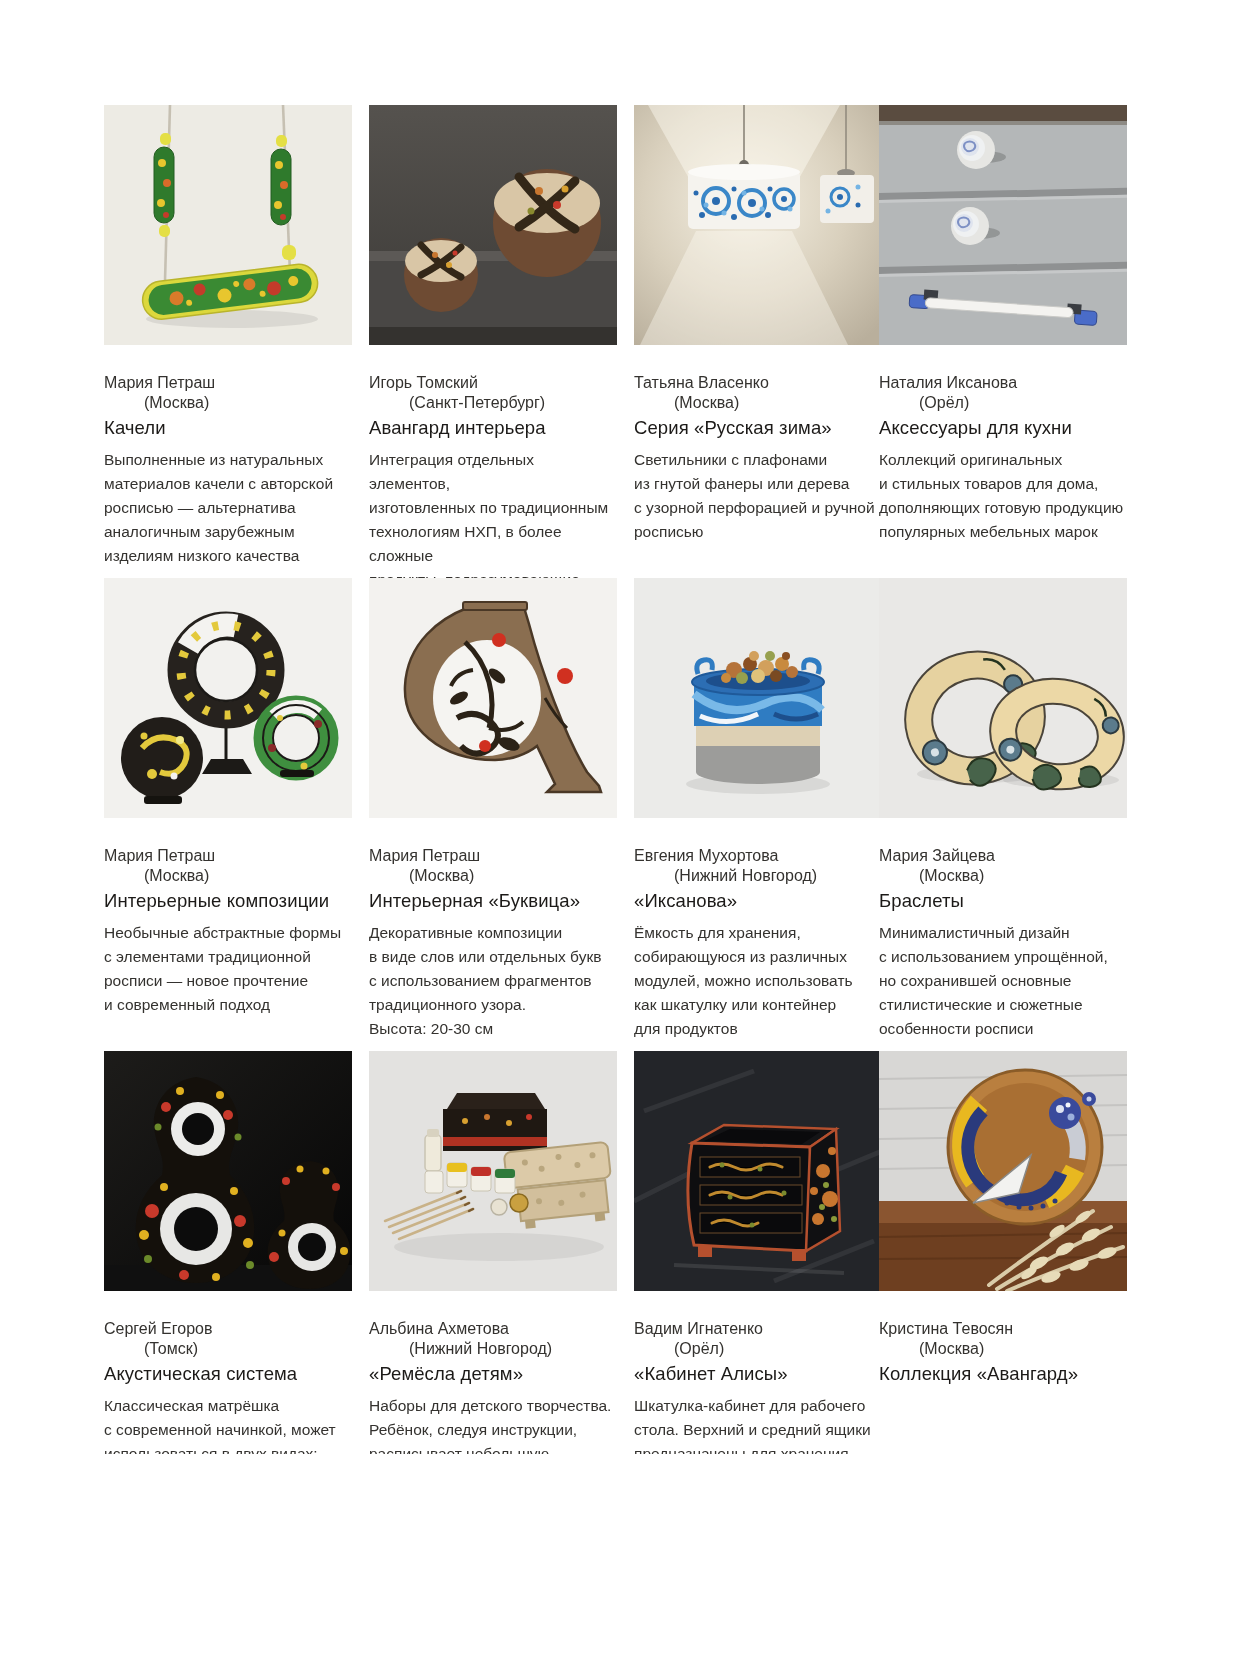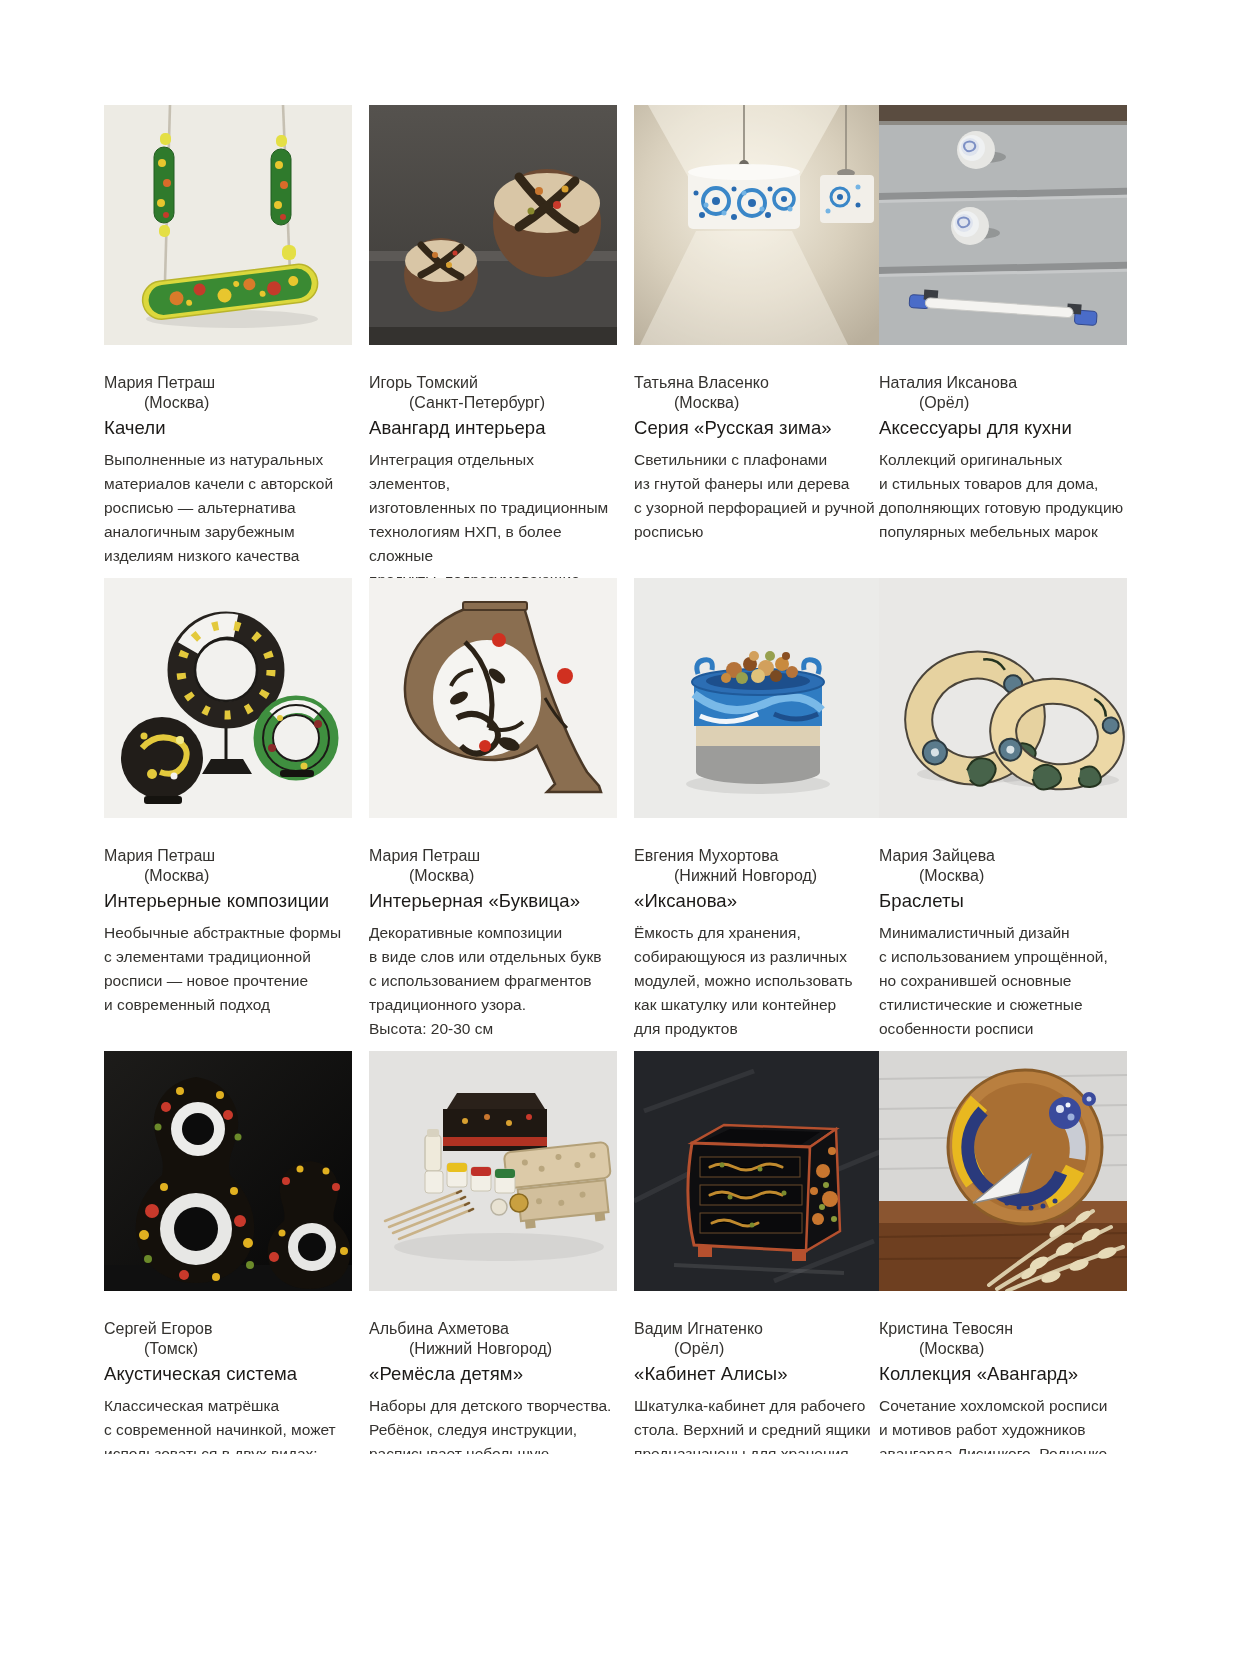--- a/index.html
+++ b/index.html
@@ -633,19 +633,16 @@
           <ellipse cx="228" cy="202" rx="10" ry="5" transform="rotate(-20 228 202)"></ellipse>
           <ellipse cx="150" cy="222" rx="9" ry="4" transform="rotate(-35 150 222)"></ellipse>
           <ellipse cx="178" cy="180" rx="9" ry="4" transform="rotate(-35 178 180)"></ellipse>
           <ellipse cx="204" cy="166" rx="9" ry="4" transform="rotate(-35 204 166)"></ellipse>
         </g>
       </svg>
     </figure>
     <div class="byline">Кристина Тевосян</div>
     <div class="city">(Москва)</div>
     <h3 class="title">Коллекция «Авангард»</h3>
-    <p class="desc">Сочетание хохломской росписи
-и мотивов работ художников
-авангарда Лисицкого, Родченко</p>
   </div>
 
   <div class="pageno">42</div>
 </div>
 
 </body></html>

